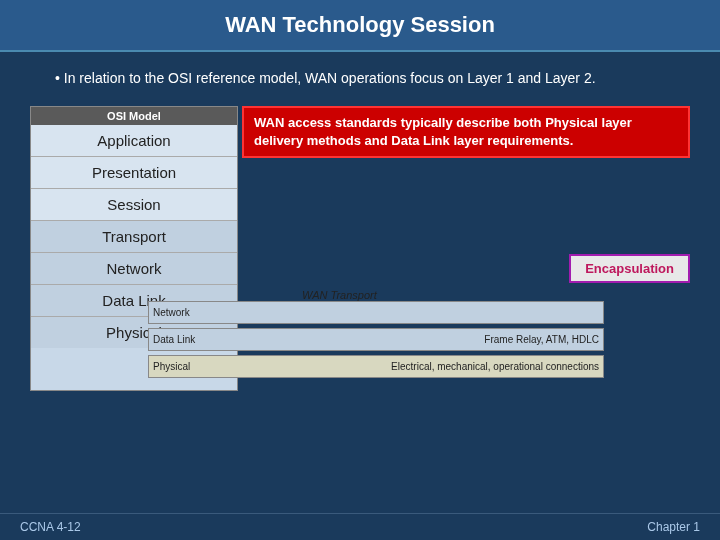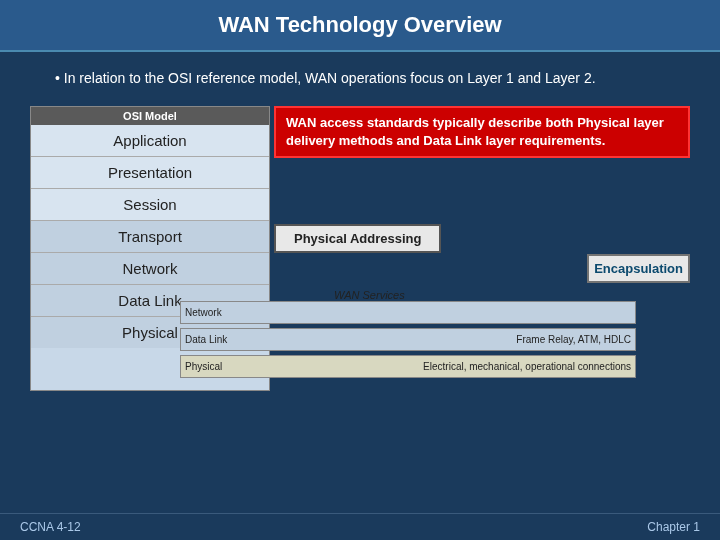--- a/index.html
+++ b/index.html
@@ -103,25 +103,25 @@
       padding: 5px 18px;
       z-index: 10;
     }
 
     
     .encap-box {
       position: absolute;
       top: 148px;
       right: 0px;
       background: #e8e8e8;
-      border: 2px solid #737373;
-      color: #0c4a6e;
-      font-size: 13px;
-      font-weight: bold;
-      padding: 5px 5px;
+      border: 2px solid #a21caf;
+      color: #be185d;
+      font-size: 13px;
+      font-weight: bold;
+      padding: 5px 14px;
       z-index: 10;
     }
 
     
     .footer {
       display: flex;
       justify-content: space-between;
       padding: 6px 20px;
       font-size: 12px;
       color: #aac8e8;
@@ -132,21 +132,21 @@
 
     
     .diagram-wrapper {
       position: relative;
       display: flex;
       margin-top: 8px;
       height: 285px;
     }
 
     .osi-table-wrapper {
-      width: 240px;
+      width: 208px;
       flex-shrink: 0;
       border: 1px solid #888;
       background: #c8d8e8;
     }
 
     .right-panel {
       flex: 1;
       position: relative;
       margin-left: 4px;
       text-decoration: underline;
@@ -166,21 +166,21 @@
       color: #222;
       background: #d8e4f0;
     }
     .osi-label.grey { background: #c0d0e0; }
   </style>
 </head>
 <body>
 
 <div class="slide">
   <div class="title-bar">
-    <span>WAN Technology Overview</span>
+    <span>WAN Technology Session</span>
   </div>
 
   <div class="content">
     <div class="bullet-sub">
       • <span>In relation to the OSI reference model, WAN operations focus on Layer 1 and Layer 2.</span>
     </div>
 
     <div class="diagram-wrapper">
 
       <div class="osi-table-wrapper">
@@ -209,31 +209,28 @@
           <div class="osi-label grey">Physical</div>
         </div>
       </div>
 
       <div class="right-panel">
 
         <div class="wan-standards-box">
           <span>WAN access standards typically describe both Physical layer delivery methods and Data Link layer requirements.</span>
         </div>
 
-        <div class="phys-addr-box">
-          <span>Physical Addressing</span>
-        </div>
 
 
         <div class="encap-box">
           <span>Encapsulation</span>
         </div>
 
         <div style="position:absolute; top:183px; left:60px; font-size:11px; color:#222; font-style:italic;">
-          <span>WAN Services</span>
+          <span>WAN Transport</span>
         </div>
 
         <div style="position:absolute; top:195px; left:-94px; width:456px; border:1px solid #888; background:#c0d0e0; display:flex; align-items:center; padding: 5px 4px; font-size:10px; color:#222;">
           <span>Network</span>
         </div>
 
         <div style="position:absolute; top:222px; left:-94px; width:456px; border:1px solid #888; background:#c0d0e0; display:flex; align-items:center; justify-content:space-between; padding:5px 4px; font-size:10px; color:#222;">
           <span>Data Link</span>
           <span>Frame Relay, ATM, HDLC</span>
         </div>

